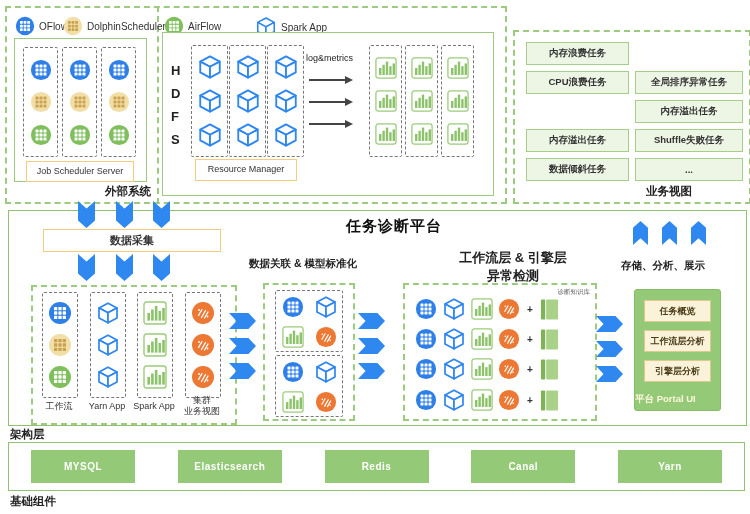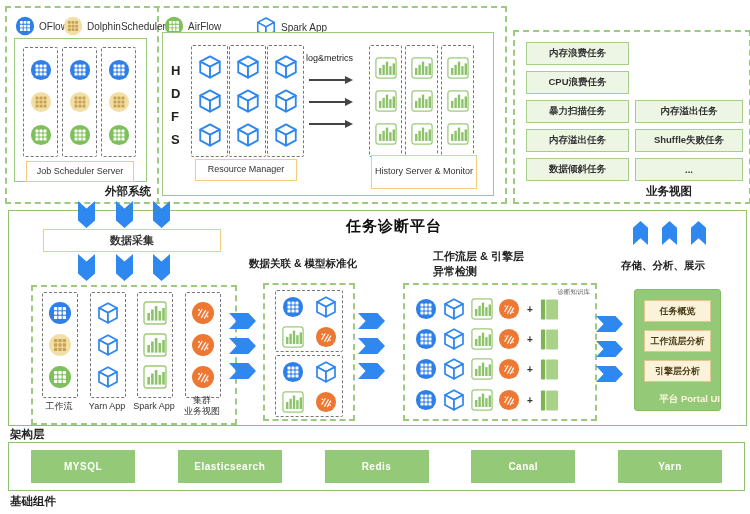--- a/index.html
+++ b/index.html
@@ -47,30 +47,30 @@
   
   .platform { left:8px; top:210px; width:737px; height:214px; border:1.5px solid #8FC370; background:#fff; position:absolute; }
   .plat-title { position:absolute; left:337px; top:6px; font-size:15px; font-weight:bold; color:#111; letter-spacing:1px; }
   .collect { left:34px; top:18px; width:176px; height:21px; font-size:11px; font-weight:bold; }
   .sources { left:22px; top:74px; width:202px; height:136px; }
   .src-label { position:absolute; font-size:9px; color:#333; text-align:center; white-space:pre-line; line-height:1.25; }
   .assoc-title { position:absolute; left:240px; top:46px; font-size:10.5px; font-weight:bold; color:#222; white-space:nowrap; }
   .assoc { left:254px; top:72px; width:88px; height:134px; }
   .assoc-cell { position:absolute; left:10px; width:66px; height:60px; border:1.4px dashed #777; border-radius:2px;
     display:grid; grid-template-columns:1fr 1fr; place-items:center; }
-  .detect-title { position:absolute; left:424px; top:38px; width:160px; font-size:11px; font-weight:bold; color:#222; line-height:1.35; }
+  .detect-title { position:absolute; left:424px; top:38px; width:160px; text-align:center; font-size:13px; font-weight:bold; color:#222; line-height:1.35; }
   .detect { left:394px; top:72px; width:190px; height:134px; }
   .kb-label { position:absolute; right:5px; top:3px; font-size:6.5px; color:#666; }
   .drow { position:absolute; left:10px; display:flex; align-items:center; gap:5px; }
   .plus { font-size:10px; font-weight:bold; color:#333; width:10px; text-align:center; }
   .store-title { position:absolute; left:612px; top:48px; font-size:10.5px; font-weight:bold; color:#222; white-space:nowrap; }
   .portal { position:absolute; left:625px; top:78px; width:85px; height:120px; background:#93C977; border:1.5px solid #85BD65; border-radius:3px; }
   .portal-item { position:absolute; left:9px; width:65px; height:20px; background:#FBF3D9; border:1.2px solid #E0C98F;
     display:flex; align-items:center; justify-content:center; font-size:9px; font-weight:bold; color:#4A3C18; white-space:nowrap; }
-  .portal-label { position:absolute; bottom:4px; left:0; right:0; text-align:right; font-size:9.5px; font-weight:bold; color:#FDF6DC; }
+  .portal-label { position:absolute; bottom:4px; left:0; right:0; text-align:left; font-size:9.5px; font-weight:bold; color:#FDF6DC; }
   
   .layer-label { position:absolute; font-size:11.5px; font-weight:bold; color:#222; }
   .components-box { position:absolute; left:8px; top:442px; width:737px; height:49px; border:1.5px solid #8FC370; background:#fff;
     display:flex; align-items:center; justify-content:space-between; padding:0 22px; box-sizing:border-box; }
   .comp { width:104px; height:33px; background:#93C977; display:flex; align-items:center; justify-content:center;
     color:#fff; font-size:10px; font-weight:bold; letter-spacing:.5px; }
 </style>
 </head>
 <body>
 
@@ -264,30 +264,29 @@
         <svg class="ic s22">
             <use href="#sym-chart"></use>
           </svg>
         <svg class="ic s22">
             <use href="#sym-chart"></use>
           </svg>
         <svg class="ic s22">
             <use href="#sym-chart"></use>
           </svg>
       </div>
-      <div class="ylabel" style="left:208px;top:122px;width:104px;height:32px">History Server &amp; Monitor</div>
     </div>
 
     <div class="sec-label" style="left:95px;top:176px">外部系统</div>
   </div>
 
   <div class="dash-green business">
     <div class="task" style="left:11px;top:10px;width:101px">内存浪费任务</div>
     <div class="task" style="left:11px;top:39px;width:101px">CPU浪费任务</div>
-    <div class="task" style="left:11px;top:68px;width:101px">暴力扫描任务</div>
+    <div class="task" style="left:120px;top:39px;width:106px">全局排序异常任务</div>
     <div class="task" style="left:120px;top:68px;width:106px">内存溢出任务</div>
     <div class="task" style="left:11px;top:97px;width:101px">内存溢出任务</div>
     <div class="task" style="left:120px;top:97px;width:106px">Shuffle失败任务</div>
     <div class="task" style="left:11px;top:126px;width:101px">数据倾斜任务</div>
     <div class="task" style="left:120px;top:126px;width:106px">...</div>
     <div class="sec-label" style="left:128px;top:152px">业务视图</div>
   </div>
 
   <div class="platform">
     <div class="plat-title">任务诊断平台</div>

